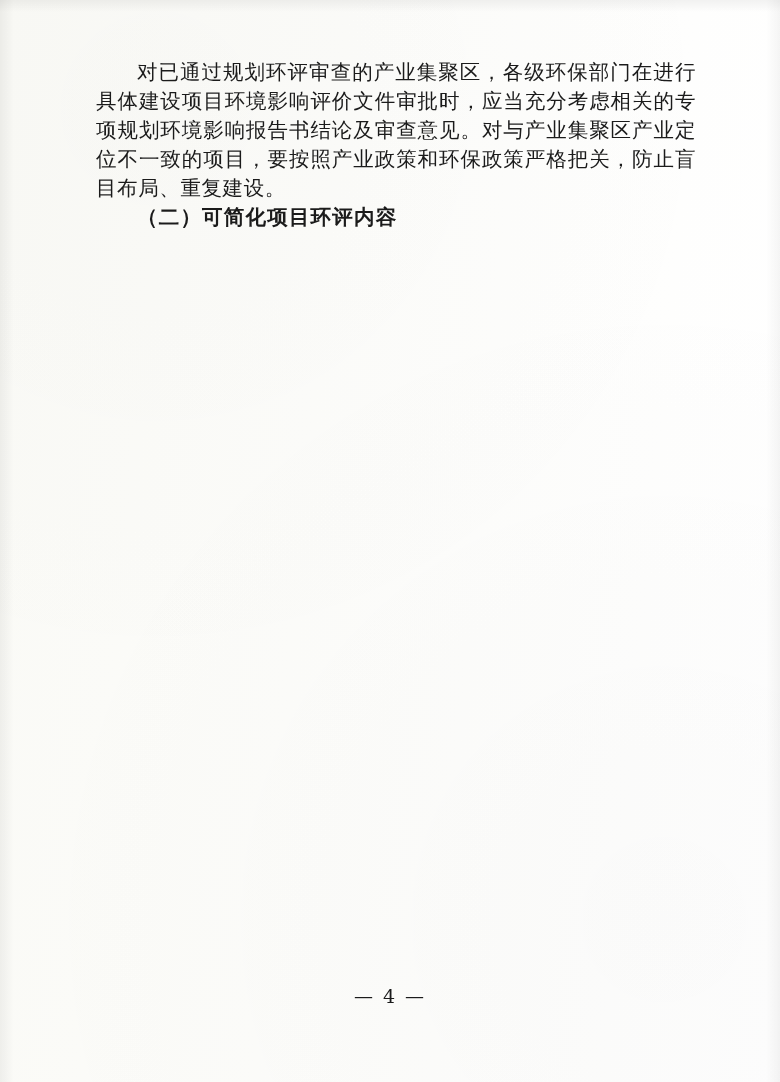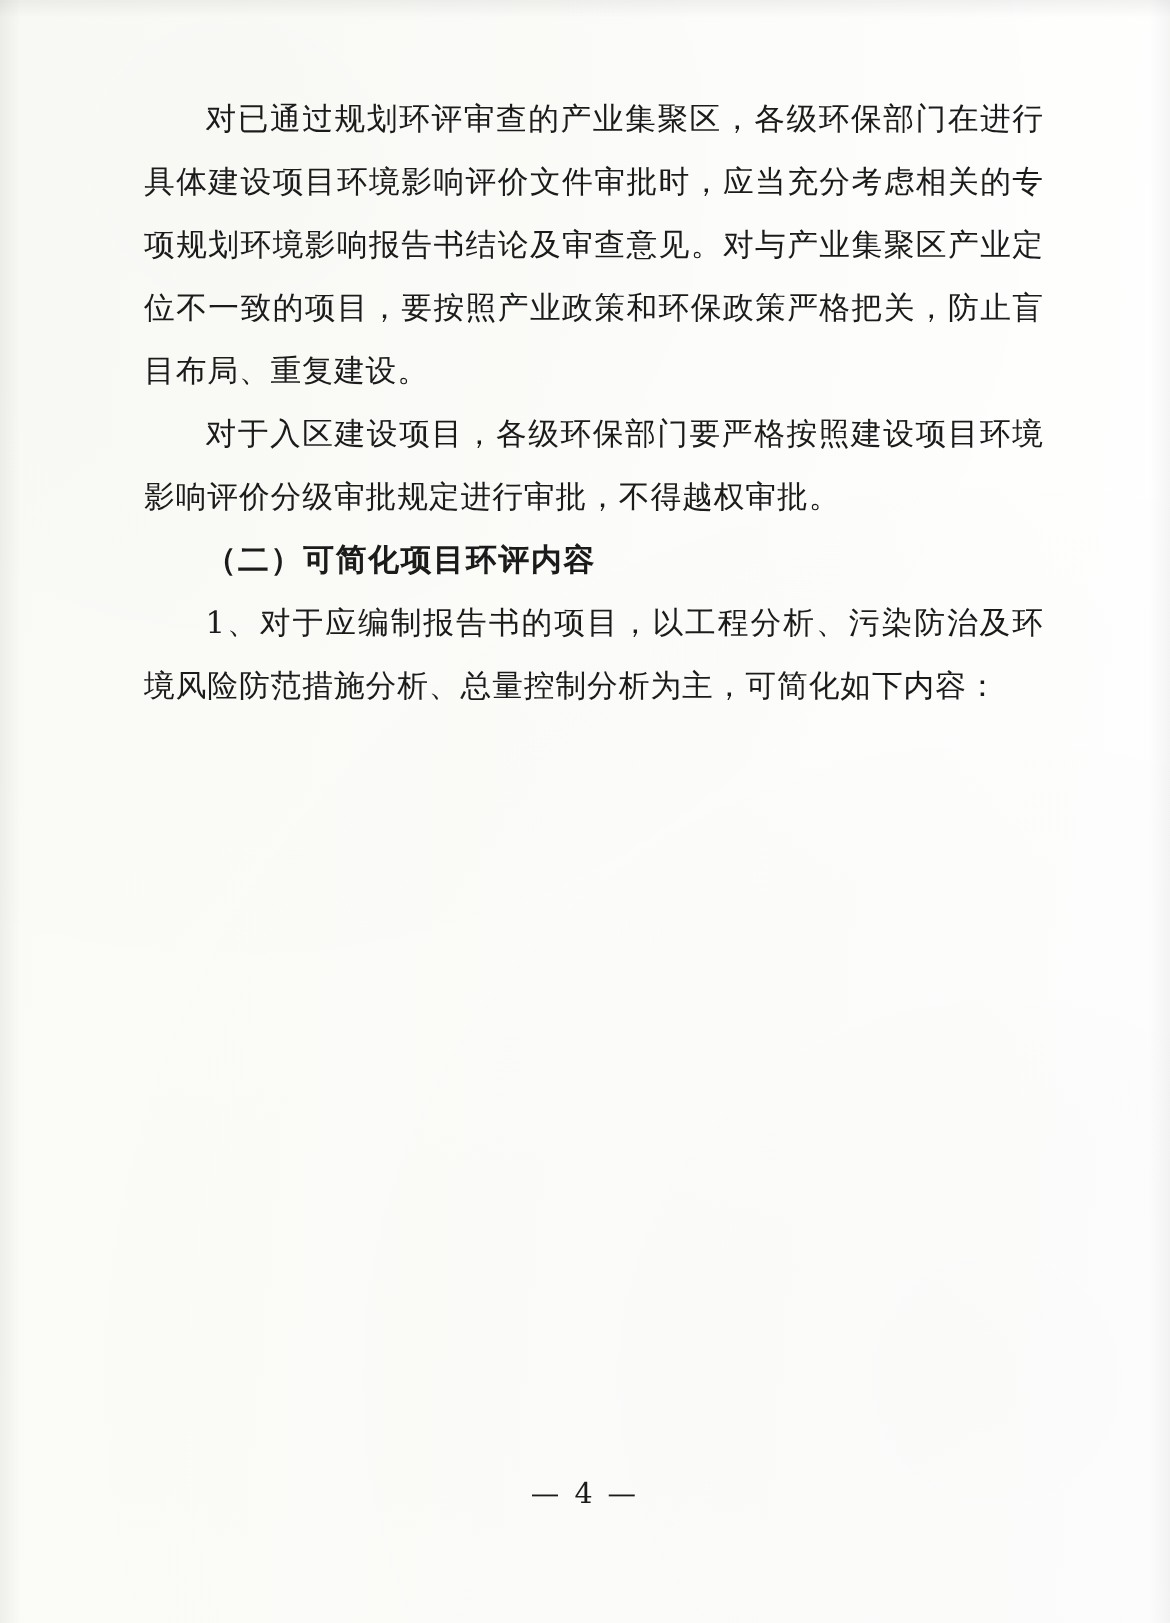--- a/index.html
+++ b/index.html
@@ -33,21 +33,21 @@
   }
   .body-area {
     position: absolute;
     left: 96px;
     top: 58px;
     width: 600px;
   }
   p.para {
     margin: 0 0 0.0em 0;
     font-size: 20.5px;
-    line-height: 42px;
+    line-height: 29px;
     color: #1b1b1b;
     text-align: justify;
     text-justify: inter-ideograph;
     letter-spacing: 0.6px;
     text-indent: 2em;
     font-family: "DejaVu Serif", "Liberation Serif", serif;
   }
   p.para.heading {
     font-weight: bold;
     letter-spacing: 1.2px;
@@ -89,19 +89,17 @@
 </head>
 <body>
 
 <div class="page">
   <div class="edge-top"></div>
   <div class="edge-shadow edge-left"></div>
   <div class="edge-shadow edge-right"></div>
 
   <div class="body-area">
     <p class="para">对已通过规划环评审查的产业集聚区，各级环保部门在进行具体建设项目环境影响评价文件审批时，应当充分考虑相关的专项规划环境影响报告书结论及审查意见。对与产业集聚区产业定位不一致的项目，要按照产业政策和环保政策严格把关，防止盲目布局、重复建设。</p>
-    <p class="para">对于入区建设项目，各级环保部门要严格按照建设项目环境影响评价分级审批规定进行审批，不得越权审批。</p>
     <p class="para heading">（二）可简化项目环评内容</p>
-    <p class="para">1、对于应编制报告书的项目，以工程分析、污染防治及环境风险防范措施分析、总量控制分析为主，可简化如下内容：</p>
   </div>
 
   <div class="footer">— 4 —</div>
 </div>
 
 </body></html>

